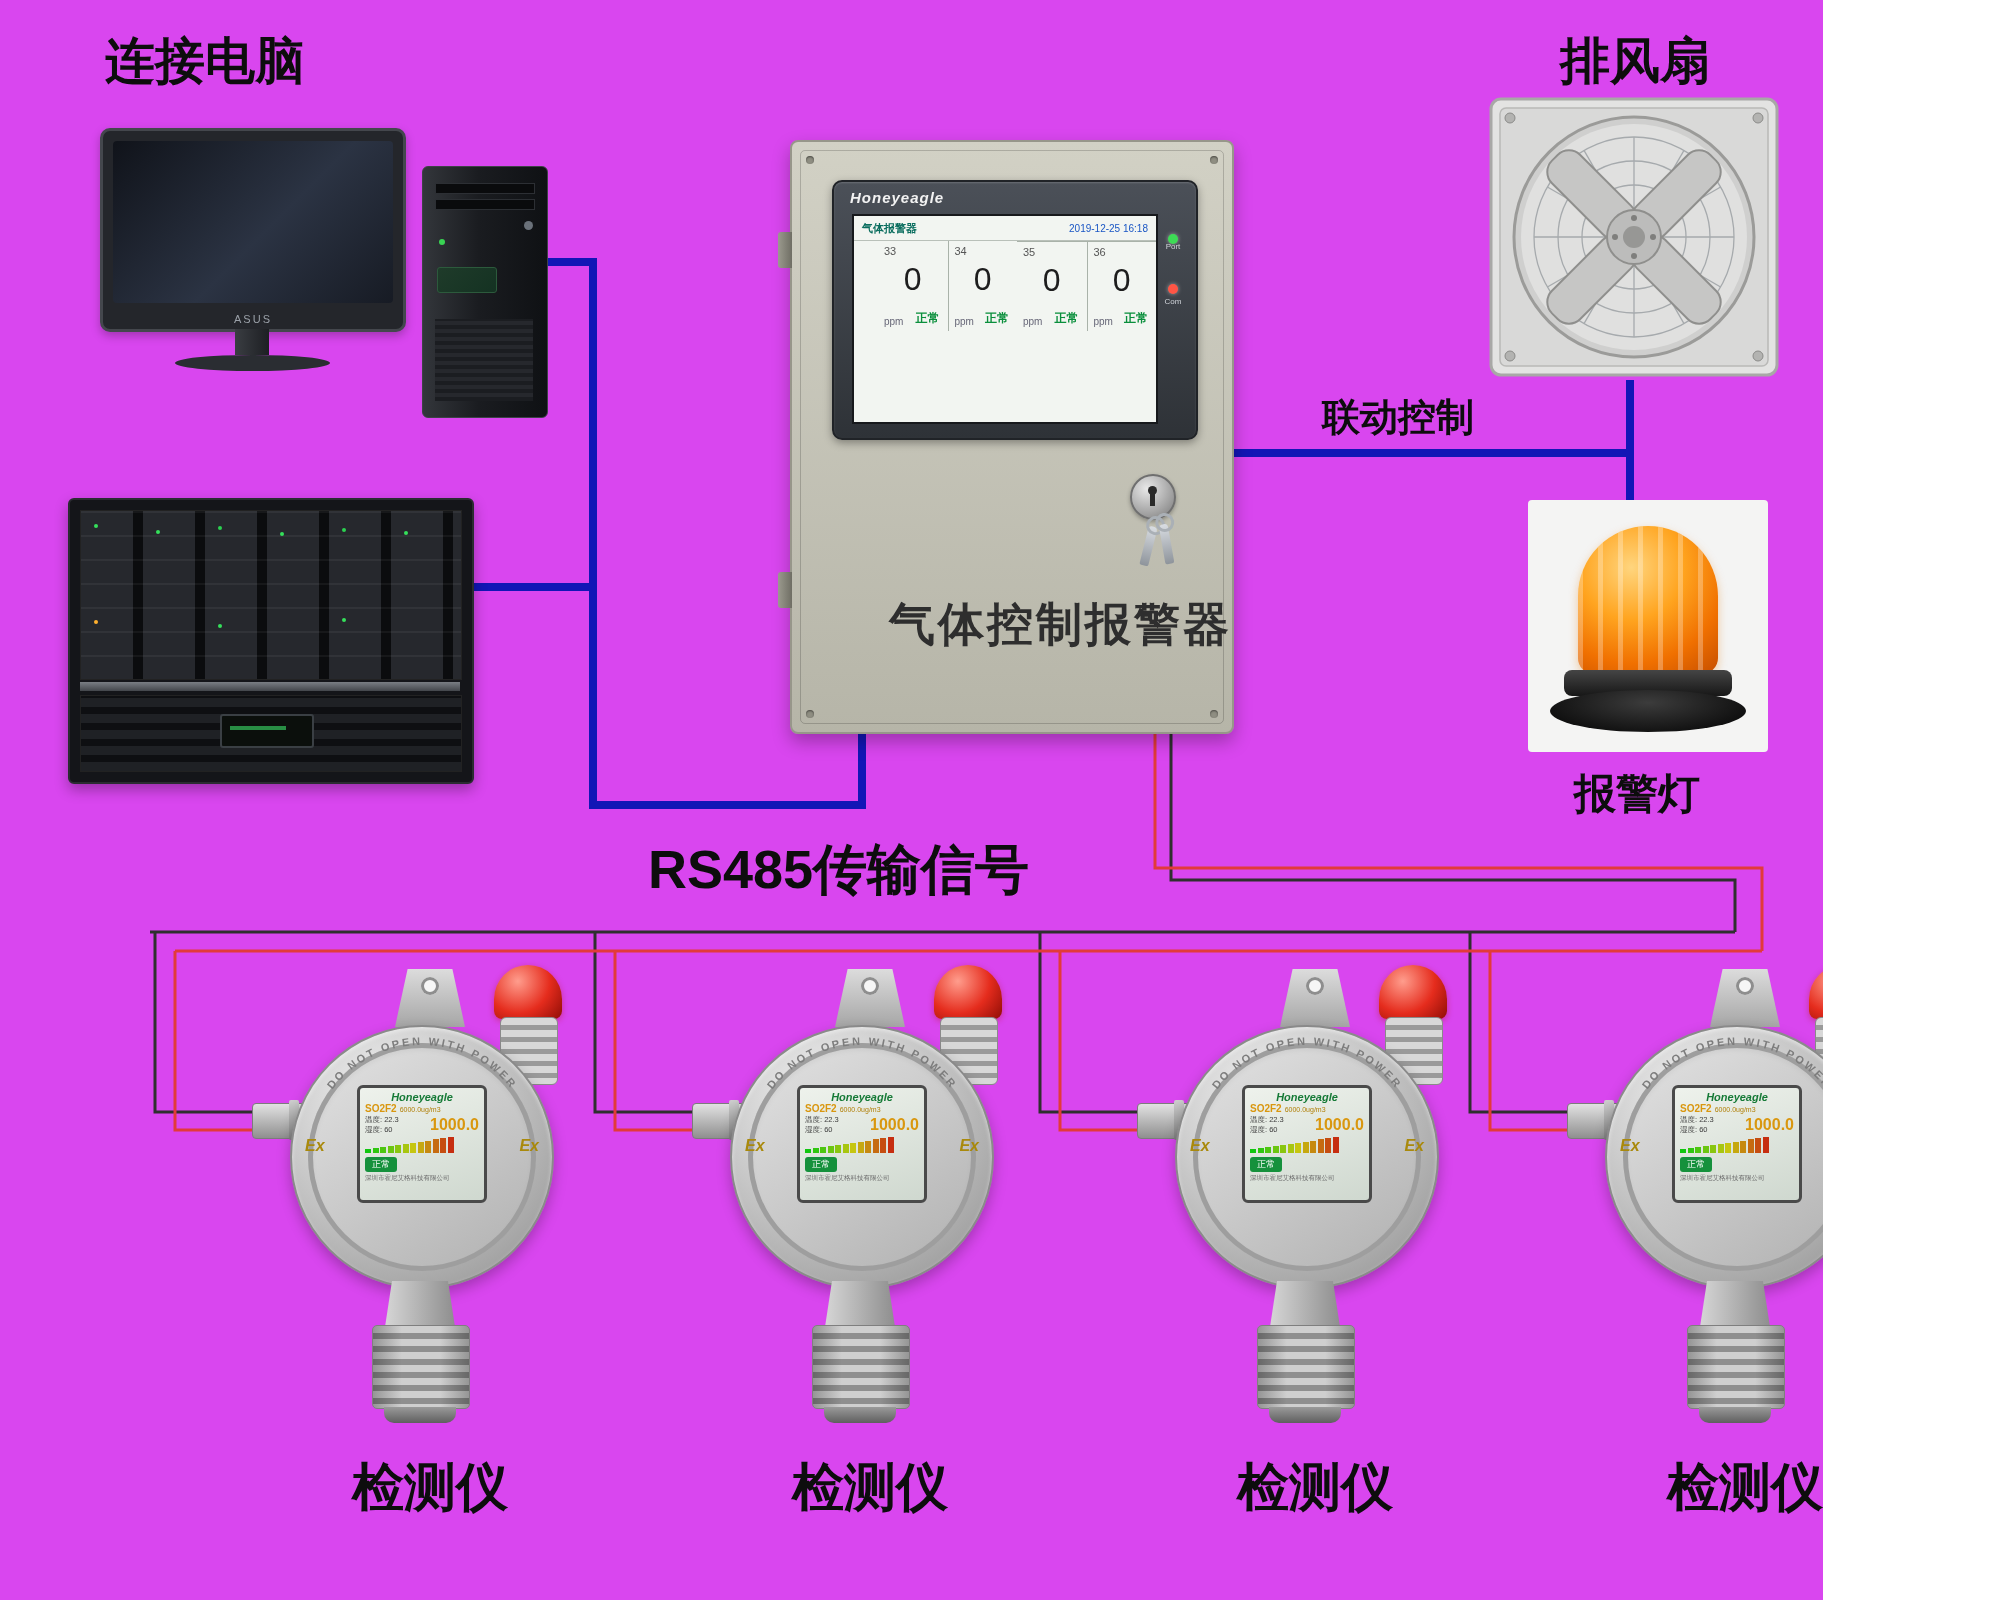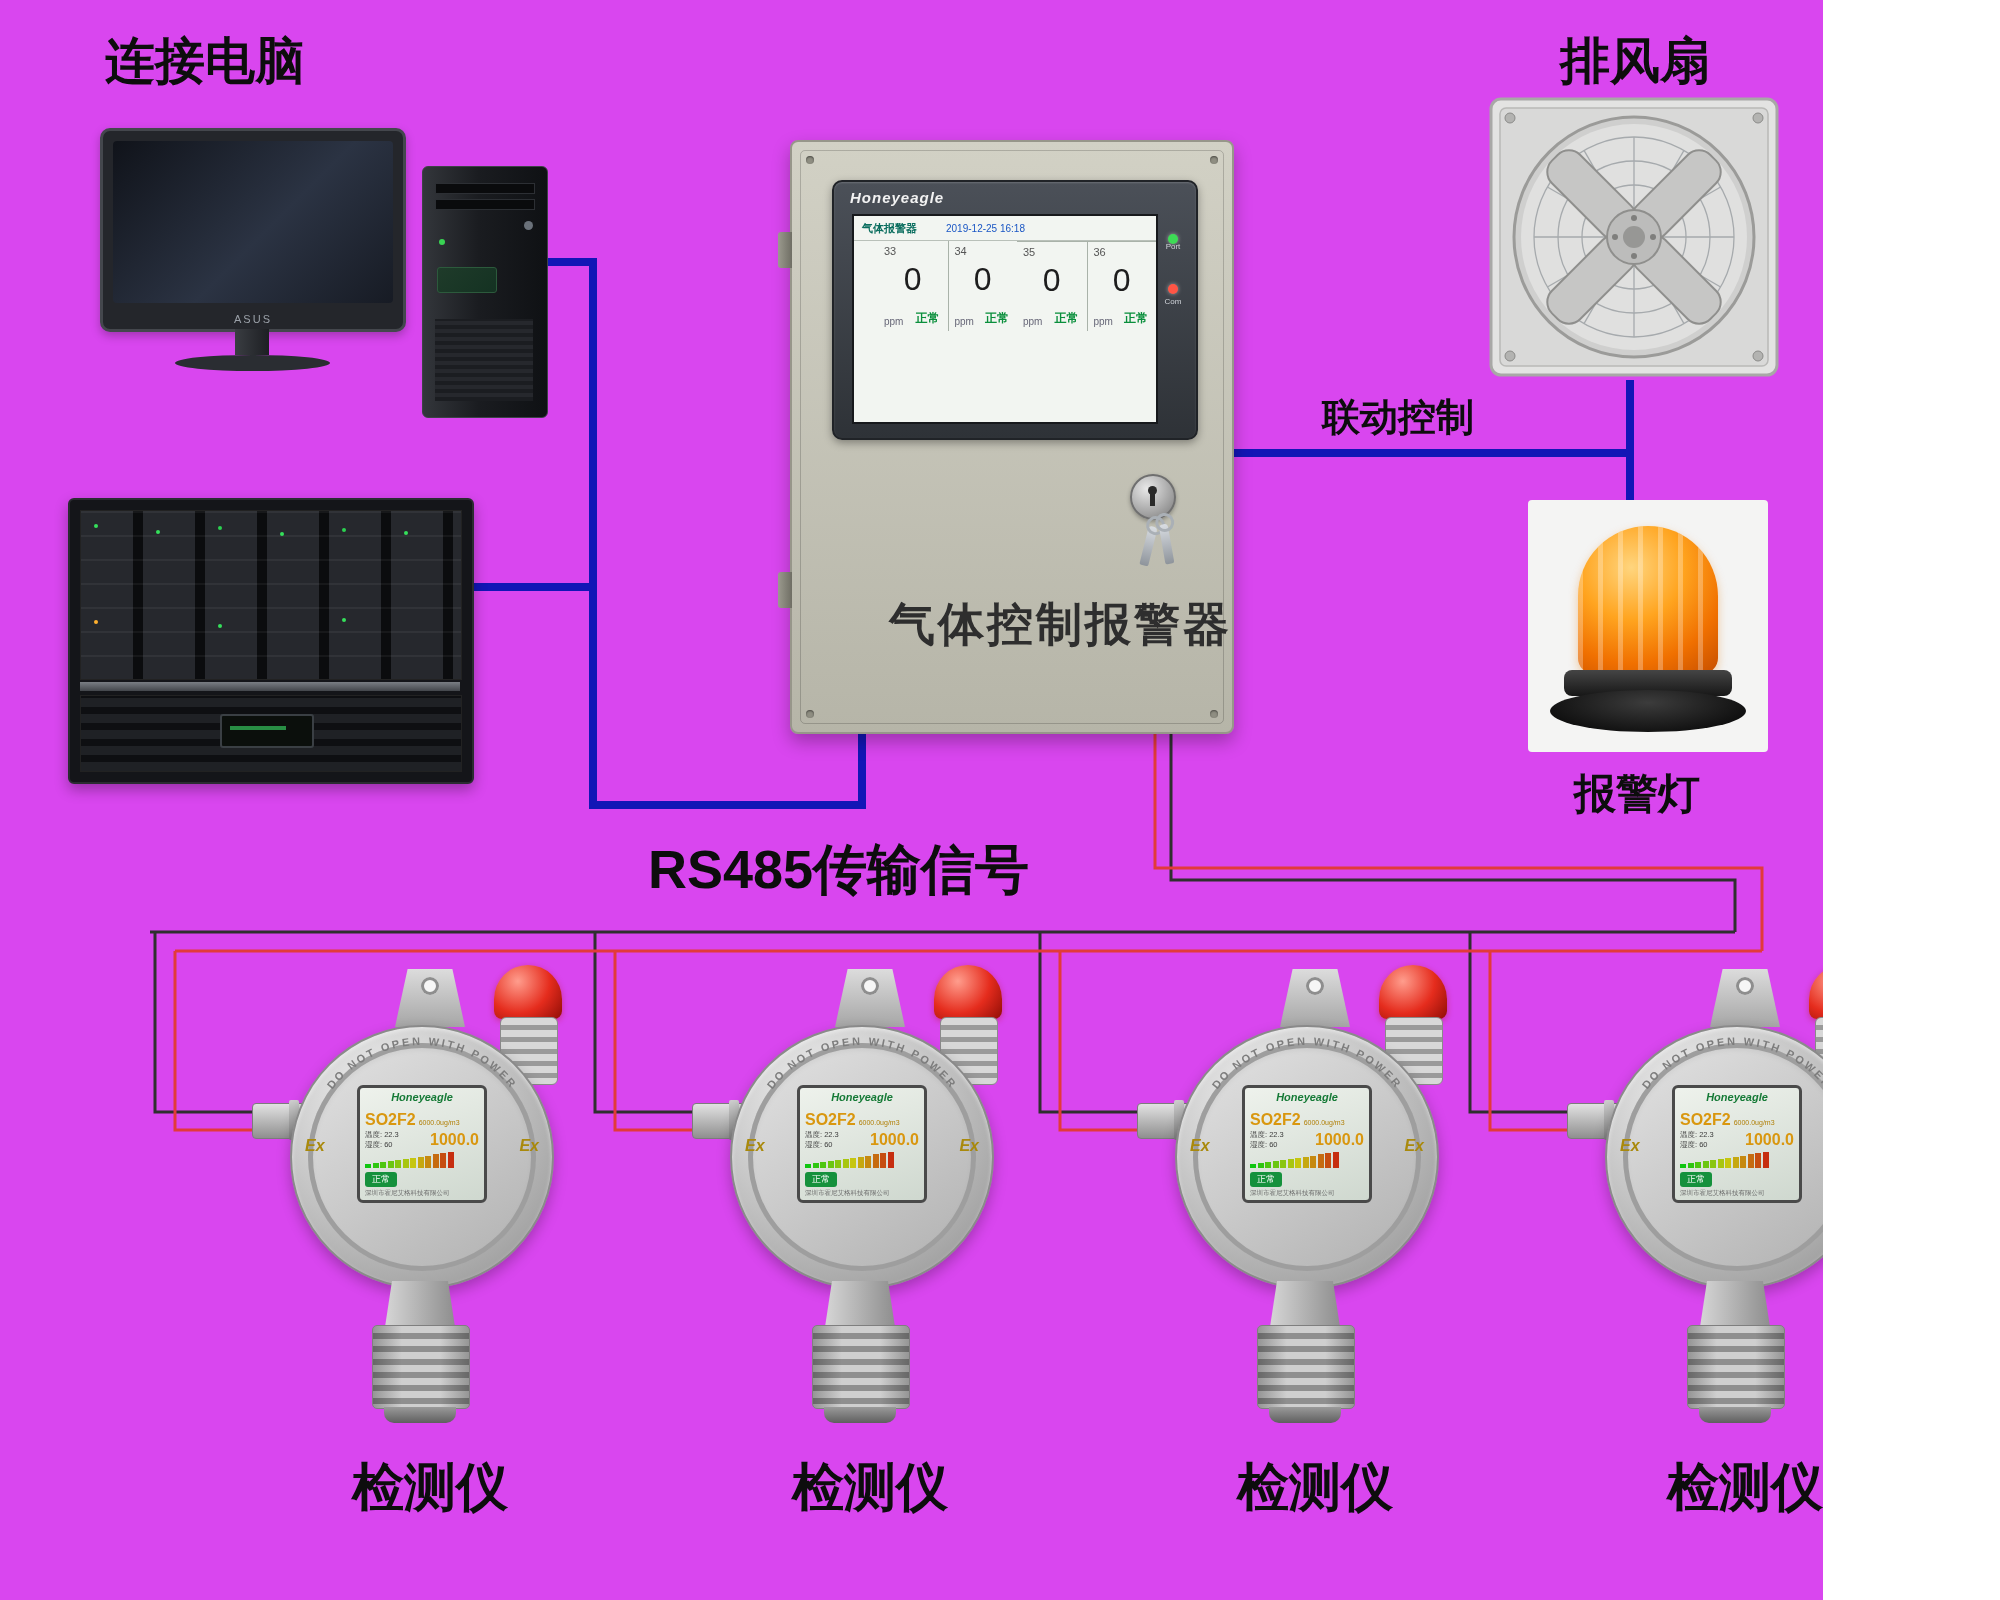--- a/index.html
+++ b/index.html
@@ -73,22 +73,22 @@
   .ps-1{left:14px;top:14px}.ps-2{right:14px;top:14px}.ps-3{left:14px;bottom:14px}.ps-4{right:14px;bottom:14px}
   .panel-hinge{position:absolute;left:-14px;width:14px;height:36px;
          background:linear-gradient(90deg,#9b9a8e,#6f6e64);border-radius:3px 0 0 3px;}
   .ph-1{top:90px}.ph-2{top:430px}
   .screen-bezel{position:absolute;left:40px;top:38px;width:362px;height:256px;
          background:linear-gradient(180deg,#4b5058,#2e3237);border-radius:10px;border:2px solid #202327;
          box-shadow:inset 0 1px 2px rgba(255,255,255,.18),0 3px 8px rgba(0,0,0,.35);}
   .panel-brand{position:absolute;left:16px;top:7px;color:#f2f2f2;font-size:15px;font-style:italic;
          font-weight:bold;letter-spacing:1px;}
   .lcd{position:absolute;left:18px;top:32px;width:302px;height:206px;background:#f2f5f1;border:2px solid #17191c;}
-  .lcd-header{height:24px;border-bottom:1px solid #b9c0b9;display:flex;justify-content:flex-start;
-         align-items:center;padding:0 8px;gap:29px;}
+  .lcd-header{height:24px;border-bottom:1px solid #b9c0b9;display:flex;justify-content:space-between;
+         align-items:center;padding:0 8px;}
   .lcd-header .t{font-size:11px;color:#0b6e5f;font-weight:bold;}
   .lcd-header .d{font-size:10px;color:#1a56c4;}
   .lcd-grid{display:grid;grid-template-columns:1fr 1fr 1fr 1fr;grid-template-rows:1fr 1fr;height:179px;margin-left:24px;}
   .lcd-cell{position:relative;border-left:1px solid #a9b2a9;border-top:1px solid #a9b2a9;}
   .lcd-cell:nth-child(1),.lcd-cell:nth-child(3){border-left:none;}
   .lcd-cell:nth-child(1),.lcd-cell:nth-child(2){border-top:none;}
   .cell-id{position:absolute;left:6px;top:4px;font-size:11px;color:#555;}
   .cell-val{position:absolute;left:0;right:0;top:20px;text-align:center;font-size:32px;color:#1d1d1d;}
   .cell-unit{position:absolute;left:6px;bottom:4px;font-size:10px;color:#667;}
   .cell-status{position:absolute;right:8px;bottom:4px;font-size:12px;color:#0a8f3c;font-weight:bold;}
@@ -152,21 +152,21 @@
   .det-ring-text{position:absolute;left:0;top:0;width:260px;height:260px;}
   .det-ring-text text{font-size:11px;fill:#7d7d7d;letter-spacing:2.5px;font-weight:bold;
       font-family:"Liberation Sans",sans-serif;}
   .det-ex{position:absolute;top:110px;font-size:16px;font-weight:bold;font-style:italic;color:#a9890c;}
   .det-ex-left{left:13px}.det-ex-right{right:13px}
   .det-screen{position:absolute;left:65px;top:58px;width:130px;height:118px;
       background:linear-gradient(160deg,#eef2ec,#cfd8cf);border:3px solid #4a4a4a;border-radius:6px;
       padding:3px 5px;box-sizing:border-box;overflow:hidden;}
   .ds-brand{font-size:11px;color:#157a36;font-weight:bold;font-style:italic;text-align:center;line-height:1.1;}
   .ds-row1{display:flex;align-items:baseline;gap:3px;}
-  .ds-gas{font-size:16px;font-weight:bold;color:#d9970f;margin-top:8px;}
+  .ds-gas{font-size:10px;font-weight:bold;color:#d9970f;}
   .ds-range{font-size:7px;color:#b07f06;}
   .ds-mid{display:flex;justify-content:space-between;align-items:center;margin-top:1px;}
   .ds-env{font-size:7.5px;color:#3c3c3c;line-height:1.35;}
   .ds-val{font-size:16px;font-weight:bold;color:#d9970f;}
   .ds-bars{display:flex;align-items:flex-end;gap:1.5px;height:17px;margin-top:1px;}
   .ds-bars div{width:6px;}
   .ds-status{display:inline-block;font-size:9px;color:#fff;background:var(--status-green,#15913c);
       border-radius:3px;padding:1px 7px;margin-top:2px;}
   .ds-company{font-size:6.5px;color:#6b6b6b;margin-top:2px;white-space:nowrap;}
   .det-neck{position:absolute;left:125px;top:326px;width:70px;height:46px;

